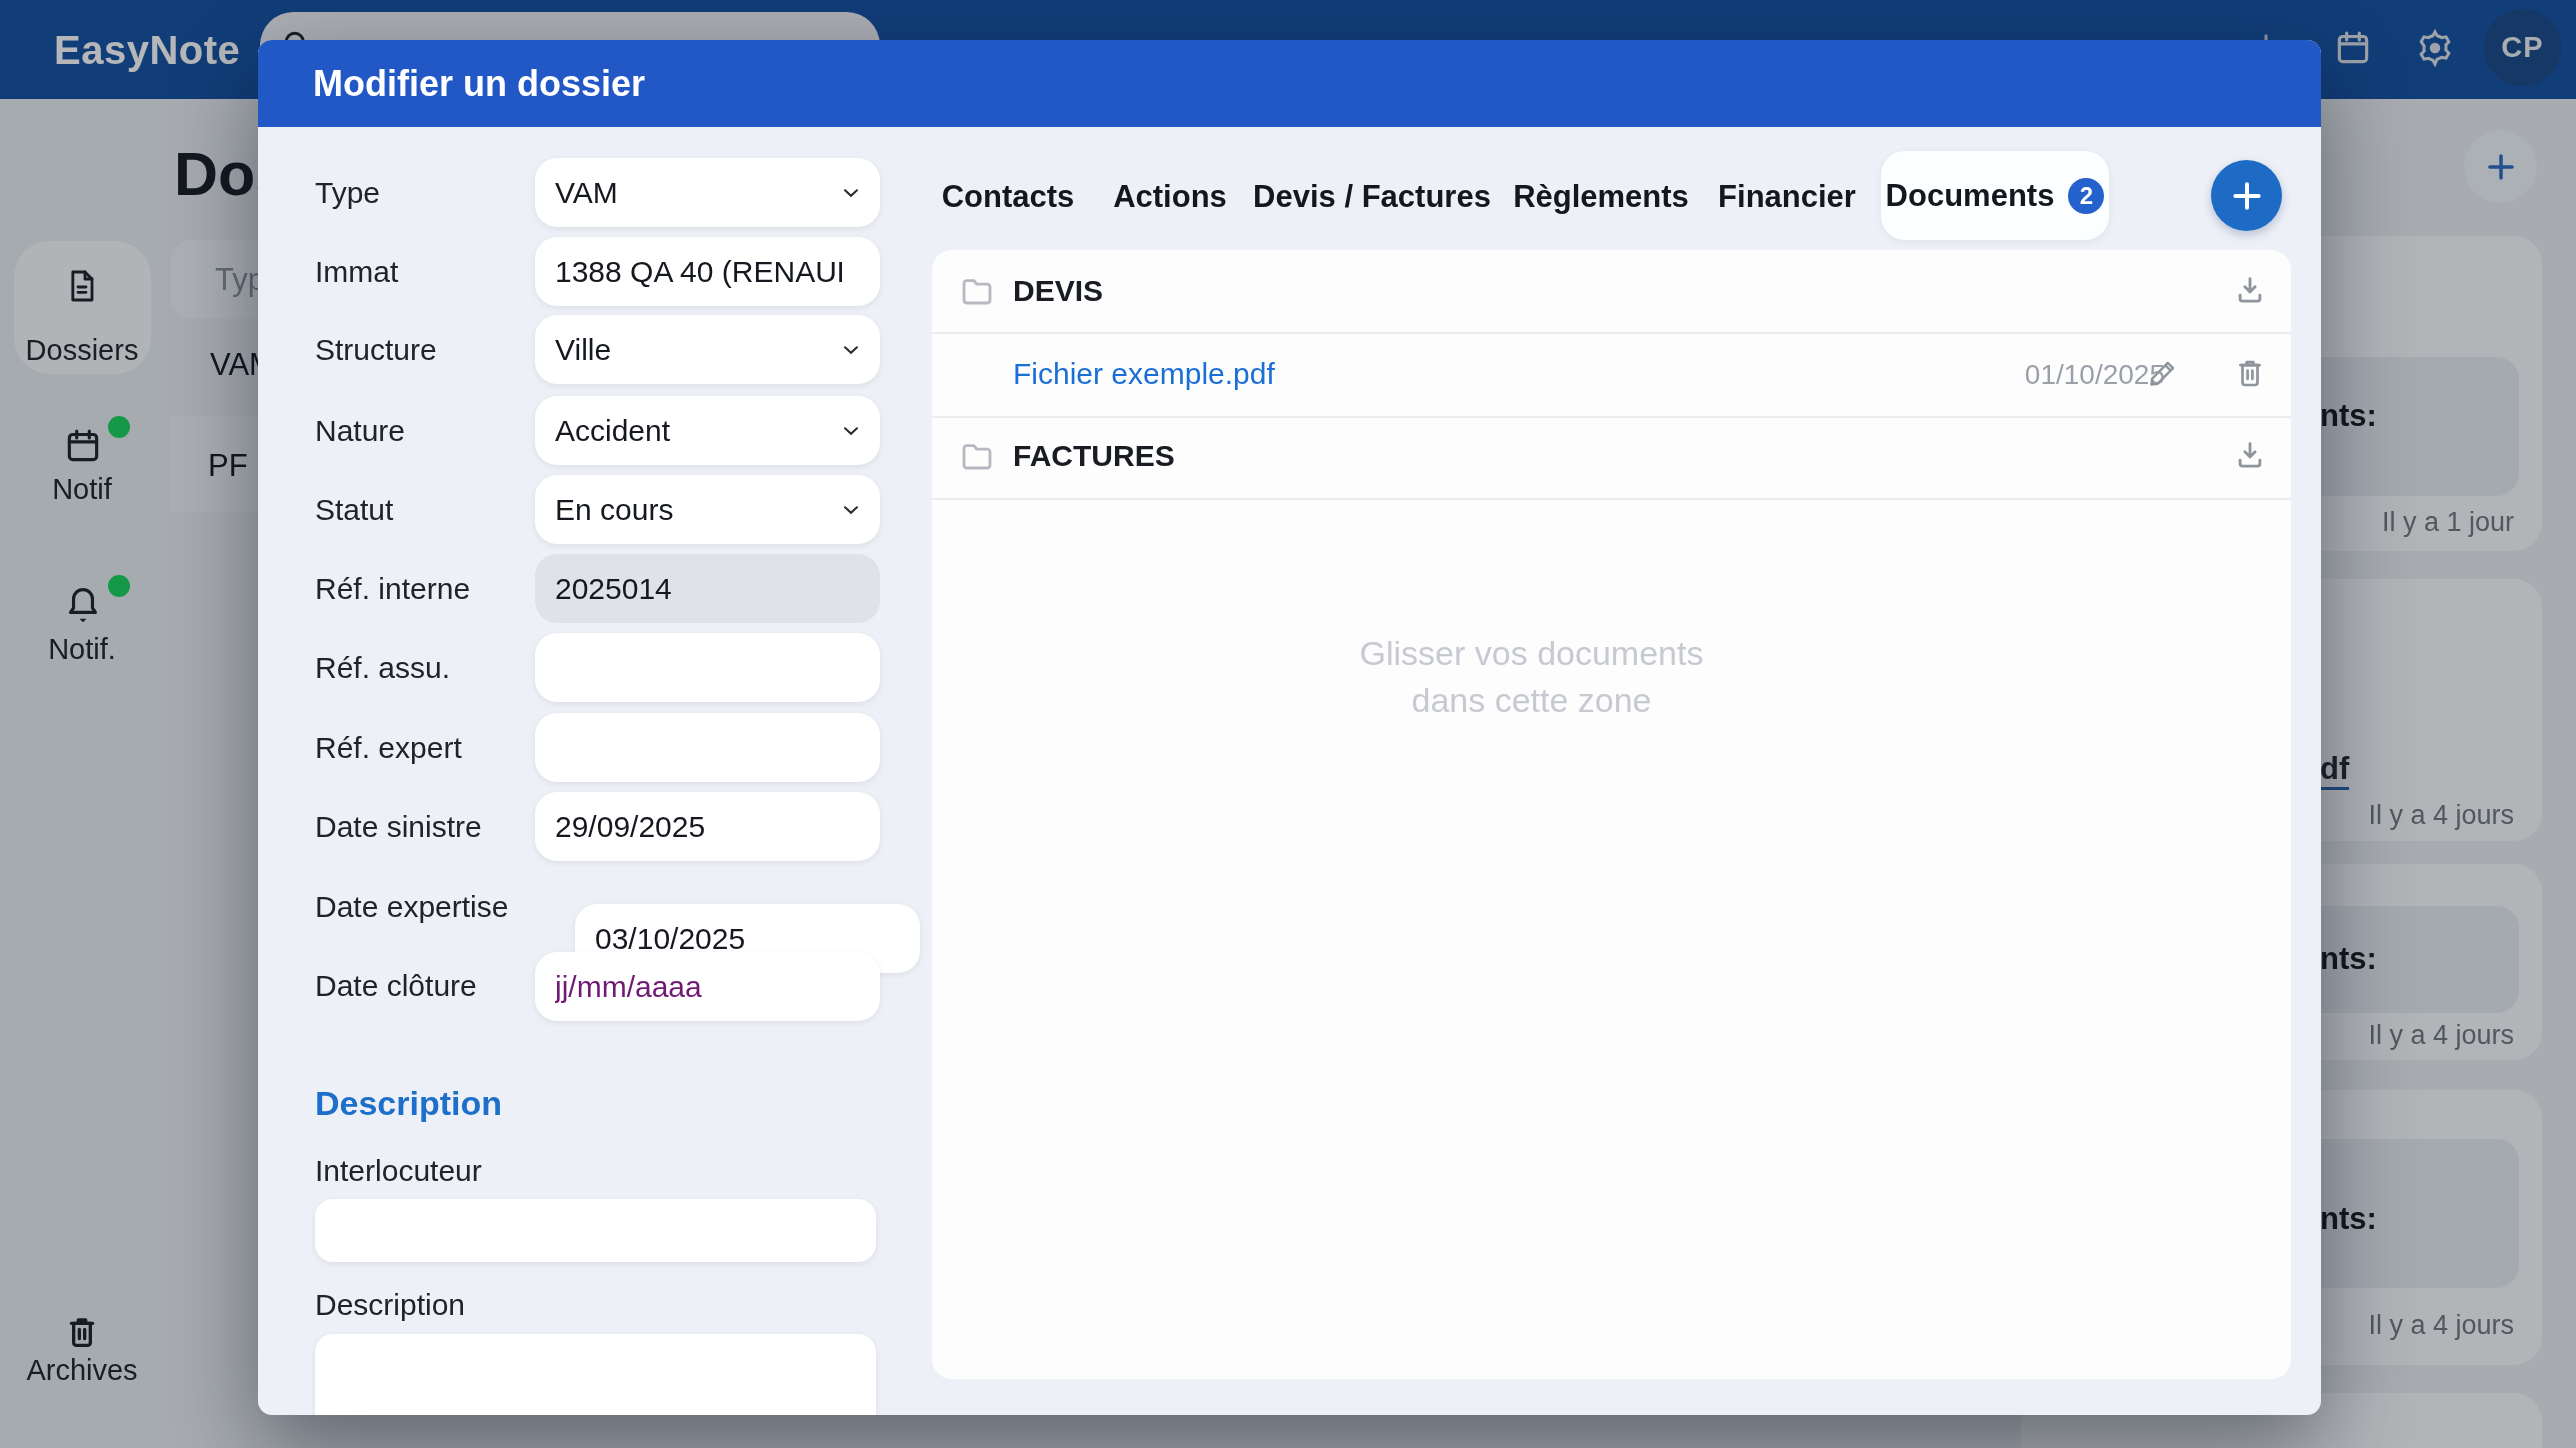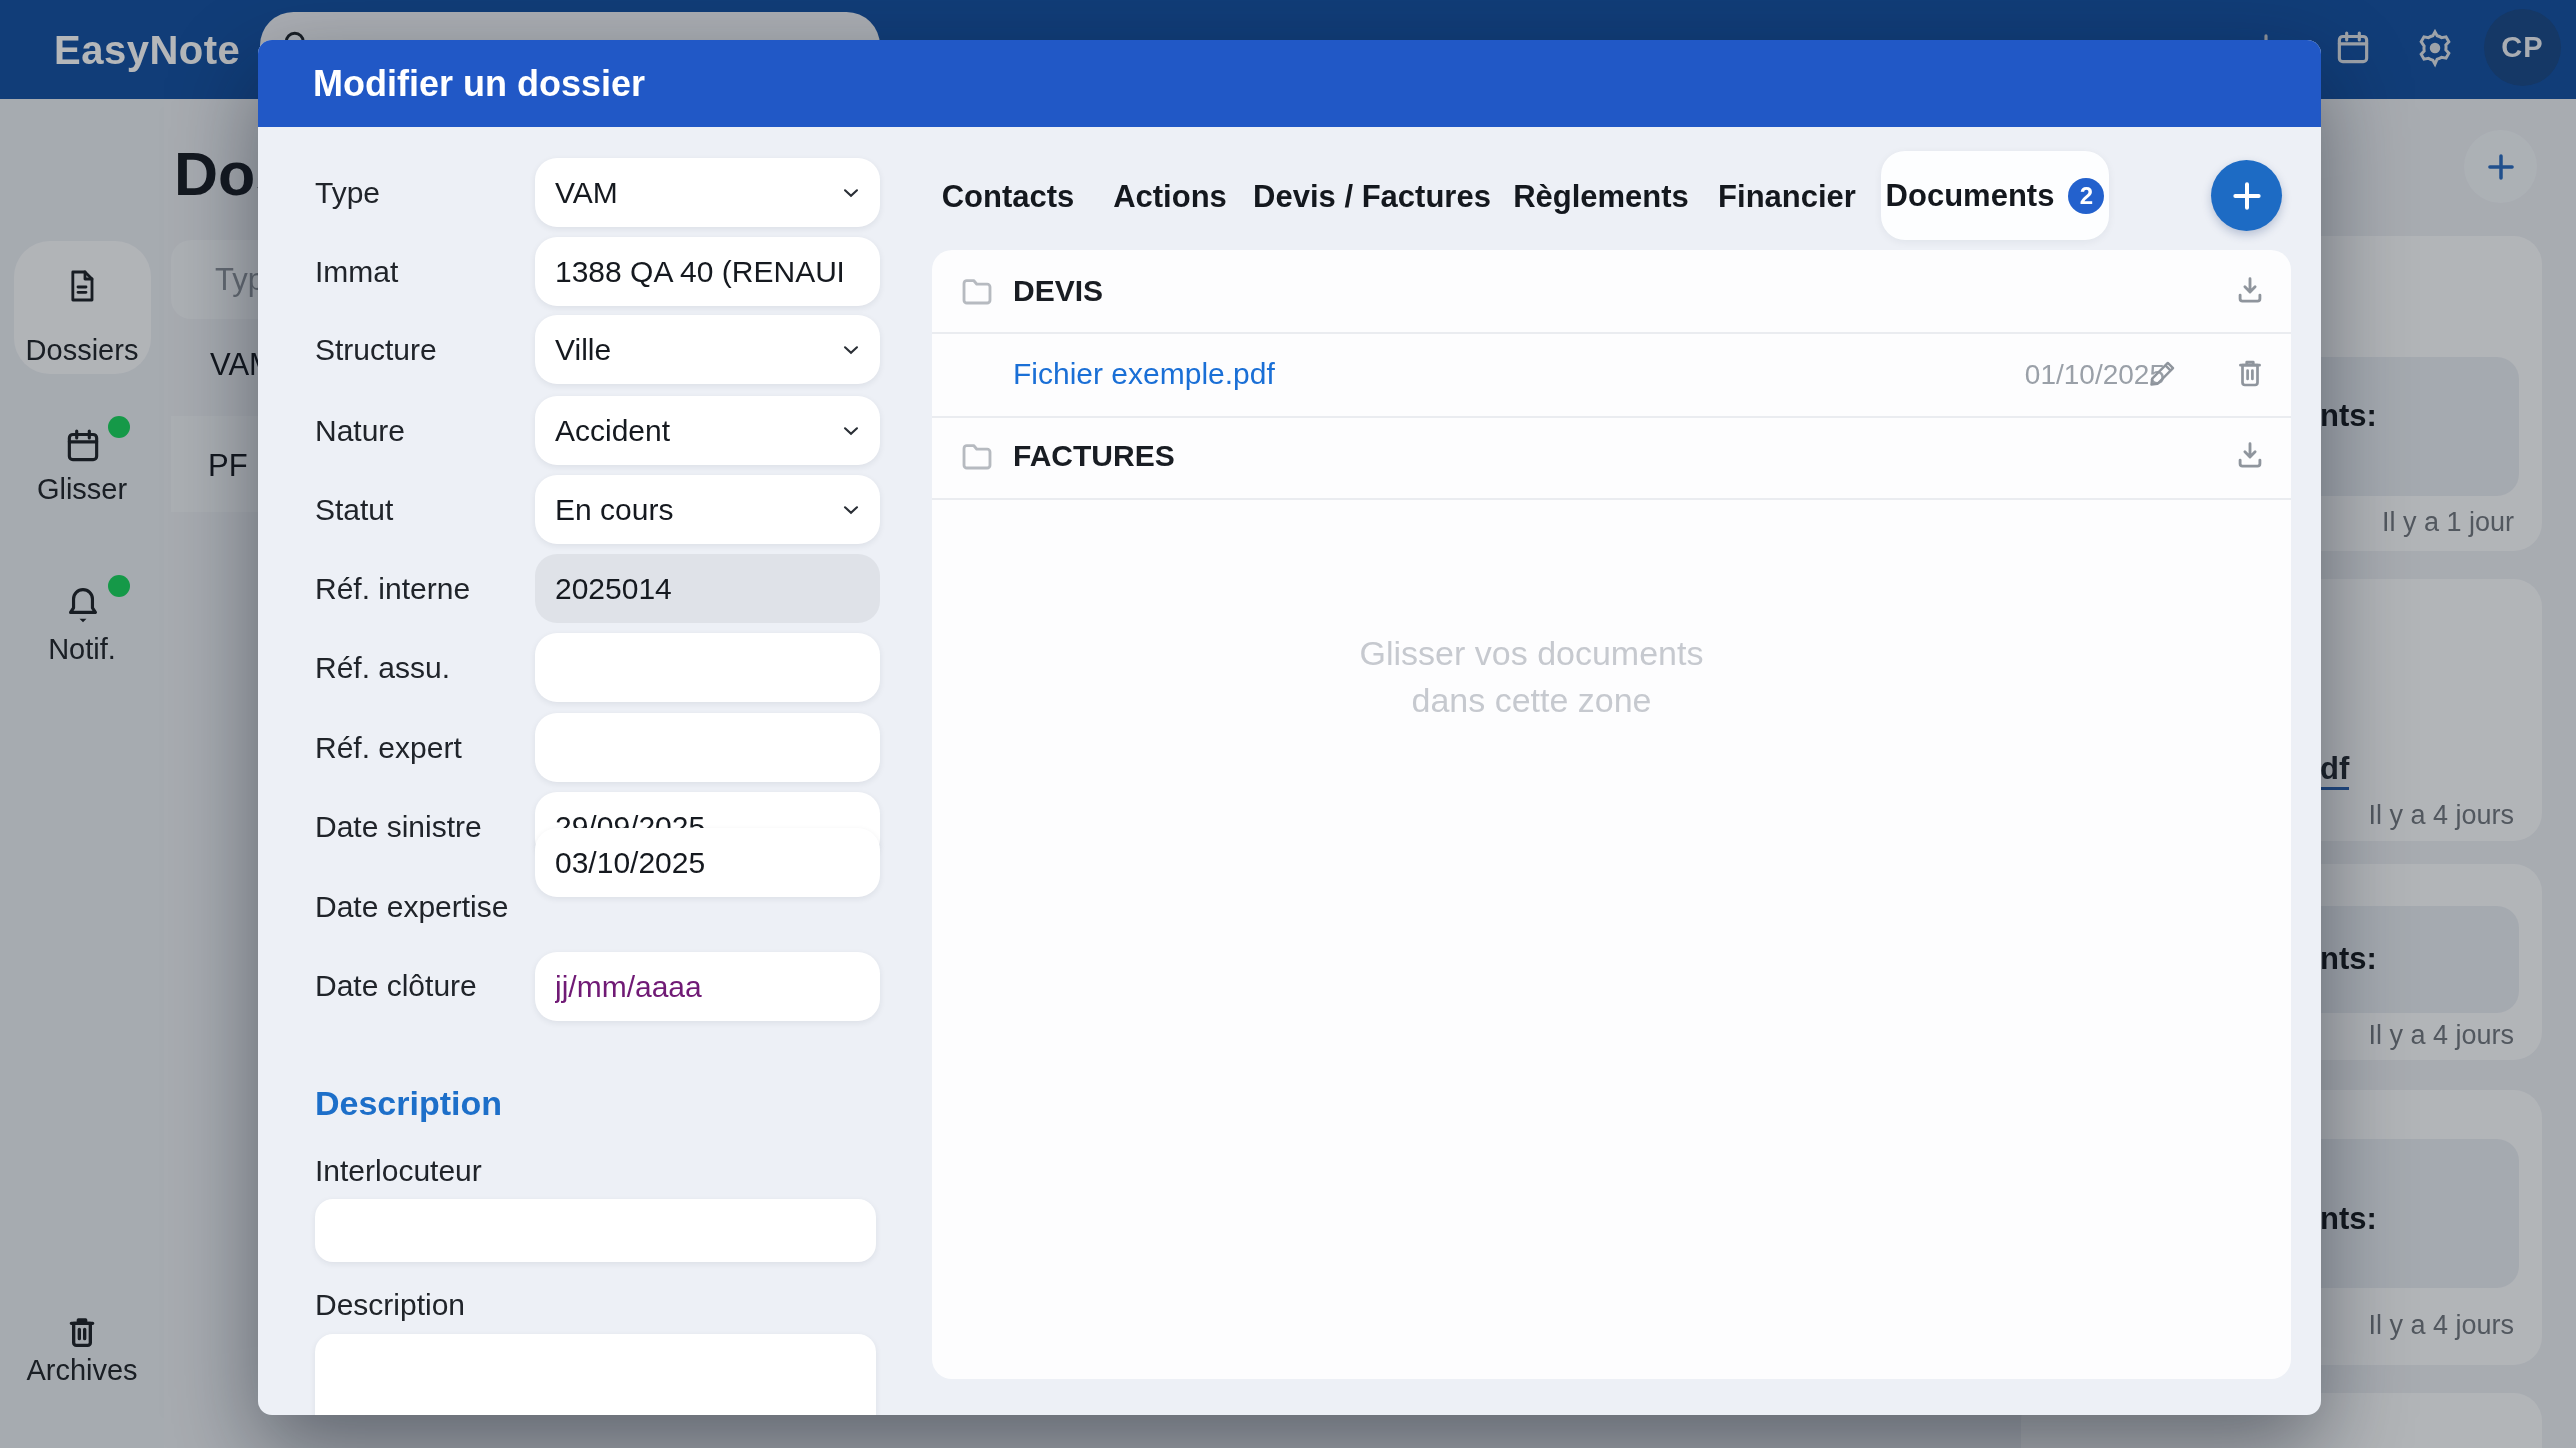--- a/index.html
+++ b/index.html
@@ -116,21 +116,21 @@
     </span>
     <div class="ab sb-label" style="top:234px;">Dossiers</div>
 
     <span class="ab" style="left:62px;top:325px;color:#1f2329;">
       <svg width="42" height="44" viewBox="0 0 24 24" fill="none" stroke="currentColor" stroke-width="1.8" stroke-linecap="round">
         <rect x="4.2" y="5.4" width="15.6" height="14.4" rx="2"></rect>
         <path d="M4.2 9.6h15.6M8.4 3.4v4M15.6 3.4v4"></path>
       </svg>
     </span>
     <div class="ab dot" style="left:108px;top:317px;"></div>
-    <div class="ab sb-label" style="top:373px;">Glisser</div>
+    <div class="ab sb-label" style="top:373px;">Notif</div>
 
     <span class="ab" style="left:62px;top:483px;color:#1f2329;">
       <svg width="42" height="44" viewBox="0 0 24 24" fill="none" stroke="currentColor" stroke-width="1.8" stroke-linejoin="round">
         <path d="M12 3.8c3 0 5.4 2.4 5.4 5.4v5l1.7 2.6H4.9l1.7-2.6v-5C6.6 6.2 9 3.8 12 3.8z"></path>
         <path d="M10 20.4l2 2 2-2z" fill="currentColor" stroke="none"></path>
       </svg>
     </span>
     <div class="ab dot" style="left:108px;top:476px;"></div>
     <div class="ab sb-label" style="top:533px;">Notif.</div>
 
@@ -246,21 +246,21 @@
     <div class="ab pill" style="top:673px;">
       <span class="val"></span>
     </div>
 
     <div class="ab flabel" style="top:770px;">Date sinistre</div>
     <div class="ab pill" style="top:752px;">
       <span class="val">29/09/2025</span>
     </div>
 
     <div class="ab flabel" style="top:850px;">Date expertise</div>
-    <div class="ab pill" style="top:788px;">
+    <div class="ab pill" style="top:864px;margin-left:40px;">
       <span class="val">03/10/2025</span>
     </div>
 
     <div class="ab flabel" style="top:929px;">Date clôture</div>
     <div class="ab pill" style="top:912px;">
       <span class="val ph">jj/mm/aaaa</span>
     </div>
 
     <div class="ab sechead" style="top:1043px;">Description</div>
 

